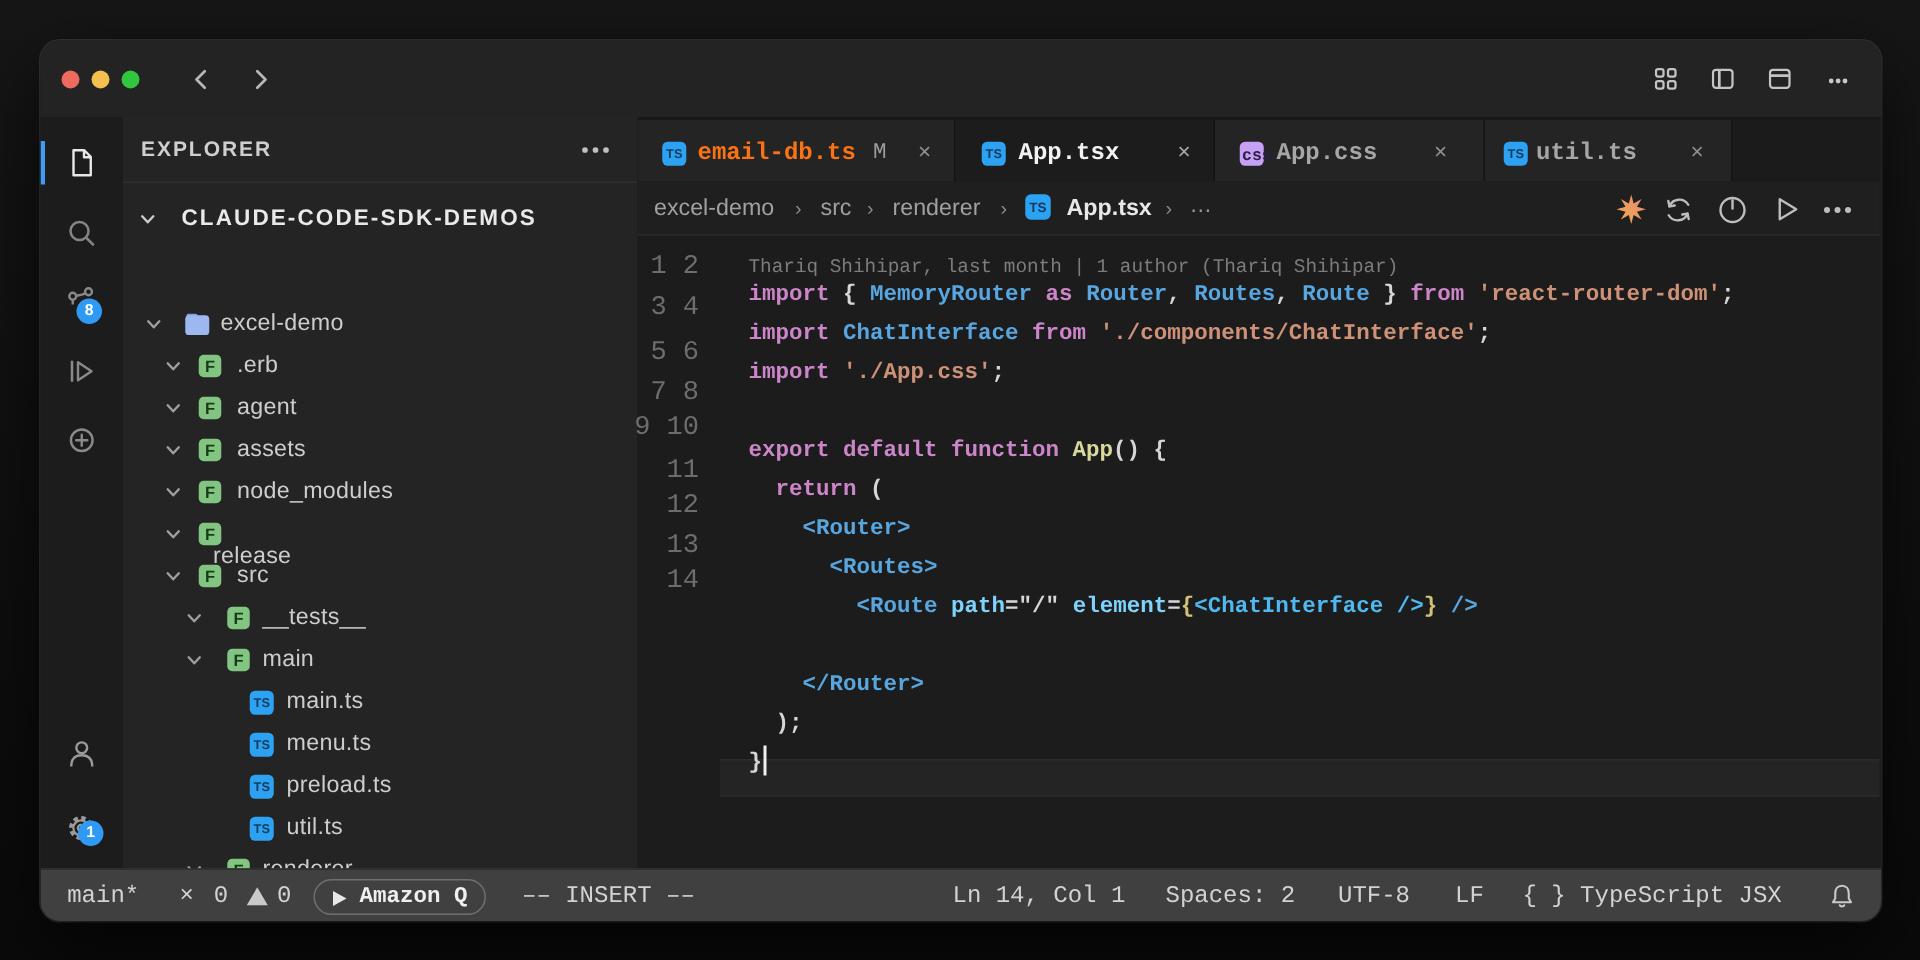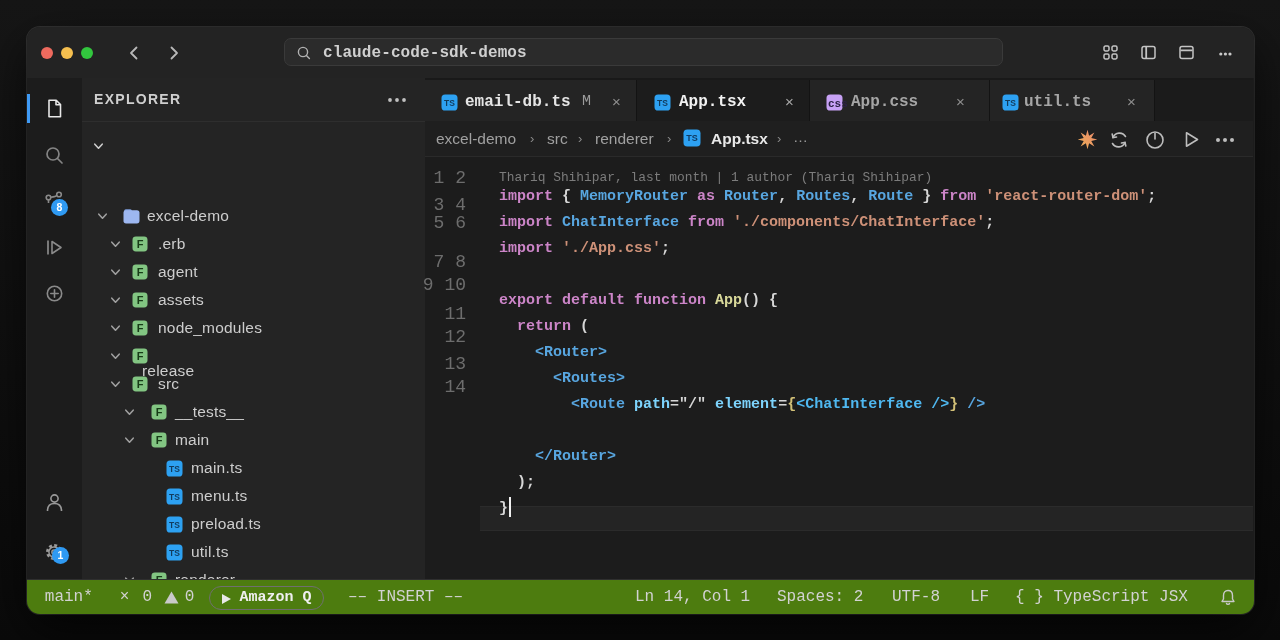--- a/index.html
+++ b/index.html
@@ -18,48 +18,41 @@
   .editor{position:absolute;left:398px;top:51px;width:828px;height:501px;background:#1c1c1c;}
   .tabbar{position:absolute;left:0;top:0;width:828px;height:43px;background:#1b1b1b;border-top:2px solid #191919;box-sizing:border-box;}
   .tab{position:absolute;top:0;height:41px;background:#242424;}
   .crumbs{position:absolute;left:0;top:43px;width:828px;height:35px;background:#1f1f1f;border-bottom:1px solid #2a2a2a;}
   .code{position:absolute;left:0;top:78px;width:828px;height:423px;}
   .cl{position:absolute;left:74px;height:26px;line-height:26px;white-space:pre;font-family:"Liberation Mono",monospace;font-weight:700;font-size:15px;color:#d6d6d6;}
   .ln{position:absolute;height:20px;line-height:20px;font-family:"Liberation Mono",monospace;font-size:18px;color:#6d6d6d;text-align:right;width:60px;left:-19px;}
   .pk{color:#cc85c8;}.bl{color:#58a6e0;}.cy{color:#4fb8f0;}.st{color:#ce9178;}
   .kh{color:#7dd3fc;}.gd{color:#d2c077;}.fy{color:#d8d89a;}.wh{color:#d6d6d6;}
   
-  .status{position:absolute;left:0;top:552px;width:100%;height:35px;background:#4d7c0f;border-top:1px solid #2f2f2f;box-sizing:border-box;}
+  .status{position:absolute;left:0;top:552px;width:100%;height:35px;background:#404040;border-top:1px solid #2f2f2f;box-sizing:border-box;}
   .st-it{position:absolute;top:7px;height:20px;line-height:20px;font-family:"Liberation Mono",monospace;font-size:16px;color:#d2d2d2;white-space:pre;}
   svg{display:block;}
   .trow{position:absolute;left:0;width:343px;height:28px;}
   .chev{position:absolute;top:9px;}
   .ticon{position:absolute;top:6px;}
   .tlabel{position:absolute;top:4px;height:20px;line-height:20px;font-size:15.5px;color:#cdcdcd;white-space:pre;letter-spacing:0.2px;}
 </style>
 </head>
 <body>
 <div class="win">
   <div class="titlebar">
     <div class="tl" style="left:13.7px;background:#ee6a5e;"></div>
     <div class="tl" style="left:34px;background:#f5bf4f;"></div>
     <div class="tl" style="left:53.6px;background:#32c63e;"></div>
     <svg class="abs" style="left:100px;top:17.5px;" width="14" height="16" viewBox="0 0 14 16">
         <path d="M9.5 2.5 L4 8 L9.5 13.5" stroke="#b8b8b8" stroke-width="1.8" fill="none" stroke-linecap="round" stroke-linejoin="round"></path>
       </svg>
     <svg class="abs" style="left:140px;top:17.5px;" width="14" height="16" viewBox="0 0 14 16">
         <path d="M4.5 2.5 L10 8 L4.5 13.5" stroke="#b8b8b8" stroke-width="1.8" fill="none" stroke-linecap="round" stroke-linejoin="round"></path>
       </svg>
-    <div class="abs" style="left:257px;top:11px;width:719px;height:28px;background:#2b2b2b;border:1px solid #3a3a3a;border-radius:7px;box-sizing:border-box;">
-      <svg class="abs" style="left:11px;top:6px;" width="16" height="16" viewBox="0 0 16 16">
-          <circle cx="7" cy="7" r="4.6" stroke="#b0b0b0" stroke-width="1.4" fill="none"></circle>
-          <path d="M10.4 10.4 L13.4 13.4" stroke="#b0b0b0" stroke-width="1.4" stroke-linecap="round"></path>
-        </svg>
-      <div class="abs mono" style="left:38px;top:4px;height:20px;line-height:20px;font-size:16px;font-weight:700;color:#cfcfcf;letter-spacing:0.1px;">claude‑code‑sdk‑demos</div>
-    </div>
     <svg class="abs" style="left:1076px;top:18px;" width="15" height="15" viewBox="0 0 15 15">
         <g stroke="#c4c4c4" stroke-width="1.5" fill="none">
           <rect x="1" y="1" width="5" height="5" rx="1.4"></rect>
           <rect x="9" y="1" width="5" height="5" rx="1.4"></rect>
           <rect x="1" y="9" width="5" height="5" rx="1.4"></rect>
           <rect x="9" y="9" width="5" height="5" rx="1.4"></rect>
         </g>
       </svg>
     <svg class="abs" style="left:1114px;top:18px;" width="15" height="15" viewBox="0 0 15 15">
         <rect x="1" y="1.5" width="13" height="12" rx="2" stroke="#c4c4c4" stroke-width="1.5" fill="none"></rect>
@@ -118,20 +111,21 @@
     <div class="abs" style="left:12px;top:11px;height:20px;line-height:20px;font-size:14px;font-weight:700;color:#cfcfcf;letter-spacing:1.3px;">EXPLORER</div>
     <svg class="abs" style="left:305px;top:19px;" width="20" height="6" viewBox="0 0 20 6">
         <circle cx="3" cy="3" r="1.9" fill="#c0c0c0"></circle>
         <circle cx="10" cy="3" r="1.9" fill="#c0c0c0"></circle>
         <circle cx="17" cy="3" r="1.9" fill="#c0c0c0"></circle>
       </svg>
     <div class="abs" style="left:0;top:43px;width:343px;height:1px;background:#2e2e2e;"></div>
     <svg class="abs" style="left:11px;top:63px;" width="11" height="11" viewBox="0 0 11 11">
         <path d="M1.8 3.2 L5.5 7.2 L9.2 3.2" stroke="#cccccc" stroke-width="1.6" fill="none" stroke-linecap="round" stroke-linejoin="round"></path>
       </svg>
+    <div class="abs" style="left:39px;top:58px;height:20px;line-height:20px;font-size:15px;font-weight:700;color:#e9e9e9;letter-spacing:1.4px;">CLAUDE-CODE-SDK-DEMOS</div>
 
     <div class="trow" style="top:124px;">
       <svg class="chev" style="left:15px;" width="11" height="11" viewBox="0 0 11 11">
           <path d="M1.8 3.2 L5.5 7.2 L9.2 3.2" stroke="#9f9f9f" stroke-width="1.6" fill="none" stroke-linecap="round" stroke-linejoin="round"></path>
         </svg>
       <svg class="ticon" style="left:41px;" width="17" height="16" viewBox="0 0 17 16">
           <path d="M2.8 1.2 h4.5 a1.6 1.6 0 0 1 1.6 1.6 v0.6 h-7.7 v-0.6 a1.6 1.6 0 0 1 1.6-1.6 z" fill="#7e9ede"></path>
           <rect x="0.5" y="2.2" width="16" height="13.2" rx="2.6" fill="#9db7f0"></rect>
         </svg>
       <span class="tlabel" style="left:65px;">excel-demo</span>
@@ -255,21 +249,21 @@
       <span class="tlabel" style="left:93px;">renderer</span>
     </div>
   </div>
   <div class="editor">
     <div class="tabbar">
       <div class="tab" style="left:0;width:211px;border-right:1px solid #131313;">
         <svg class="abs" style="left:16px;top:14px;" width="17" height="17" viewBox="0 0 17 17">
             <rect x="0.5" y="0.5" width="16" height="16" rx="3.6" fill="#2da1f2"></rect>
             <text x="8.5" y="11.5" font-family="Liberation Sans,sans-serif" font-size="8.5" font-weight="700" fill="#123c5e" text-anchor="middle">TS</text>
           </svg>
-        <div class="abs mono" style="left:40px;top:12px;height:20px;line-height:20px;font-size:16px;font-weight:700;color:#e5e5e5;">email‑db.ts</div>
+        <div class="abs mono" style="left:40px;top:12px;height:20px;line-height:20px;font-size:16px;font-weight:700;color:#f97316;">email‑db.ts</div>
         <div class="abs mono" style="left:157px;top:12px;height:20px;line-height:20px;font-size:15px;color:#9c9c9c;">M</div>
         <div class="abs" style="left:187px;top:12px;height:20px;line-height:20px;font-size:15px;color:#8f8f8f;">×</div>
       </div>
       <div class="tab" style="left:212px;width:172px;background:#1c1c1c;border-right:1px solid #131313;">
         <svg class="abs" style="left:17px;top:14px;" width="17" height="17" viewBox="0 0 17 17">
             <rect x="0.5" y="0.5" width="16" height="16" rx="3.6" fill="#2da1f2"></rect>
             <text x="8.5" y="11.5" font-family="Liberation Sans,sans-serif" font-size="8.5" font-weight="700" fill="#123c5e" text-anchor="middle">TS</text>
           </svg>
         <div class="abs mono" style="left:42px;top:12px;height:20px;line-height:20px;font-size:16px;font-weight:700;color:#f2f2f2;">App.tsx</div>
         <div class="abs" style="left:148px;top:12px;height:20px;line-height:20px;font-size:15px;color:#a8a8a8;">×</div>
@@ -333,21 +327,21 @@
       <svg class="abs" style="left:790px;top:15.5px;" width="20" height="6" viewBox="0 0 20 6">
           <circle cx="3" cy="3" r="2" fill="#bdbdbd"></circle>
           <circle cx="10" cy="3" r="2" fill="#bdbdbd"></circle>
           <circle cx="17" cy="3" r="2" fill="#bdbdbd"></circle>
         </svg>
     </div>
     <div class="code">
       <div class="abs" style="left:55px;top:350px;width:773px;height:25px;background:#242424;border-top:1px solid #2b2b2b;border-bottom:1px solid #2b2b2b;box-sizing:border-box;"></div>
       <div class="ln" style="top:12px;">1 2</div>
       <div class="ln" style="top:39px;">3 4</div>
-      <div class="ln" style="top:57px;">5 6</div>
+      <div class="ln" style="top:69px;">5 6</div>
       <div class="ln" style="top:96px;">7 8</div>
       <div class="ln" style="top:119px;">9 10</div>
       <div class="ln" style="top:148px;">11</div>
       <div class="ln" style="top:171px;">12</div>
       <div class="ln" style="top:198px;">13</div>
       <div class="ln" style="top:221px;">14</div>
       <div class="cl" style="top:8.5px;font-size:12.9px;font-weight:400;color:#7c7c7c;">Thariq Shihipar, last month | 1 author (Thariq Shihipar)</div>
       <div class="cl" style="top:53.5px;"><span class="pk">import</span> <span class="bl">ChatInterface</span> <span class="pk">from</span> <span class="st">'./components/ChatInterface'</span>;</div>
       <div class="cl" style="top:27.5px;"><span class="pk">import</span> { <span class="bl">MemoryRouter</span> <span class="pk">as</span> <span class="bl">Router</span>, <span class="bl">Routes</span>, <span class="bl">Route</span> } <span class="pk">from</span> <span class="st">'react-router-dom'</span>;</div>
       <div class="cl" style="top:79.5px;"><span class="pk">import</span> <span class="st">'./App.css'</span>;</div>

